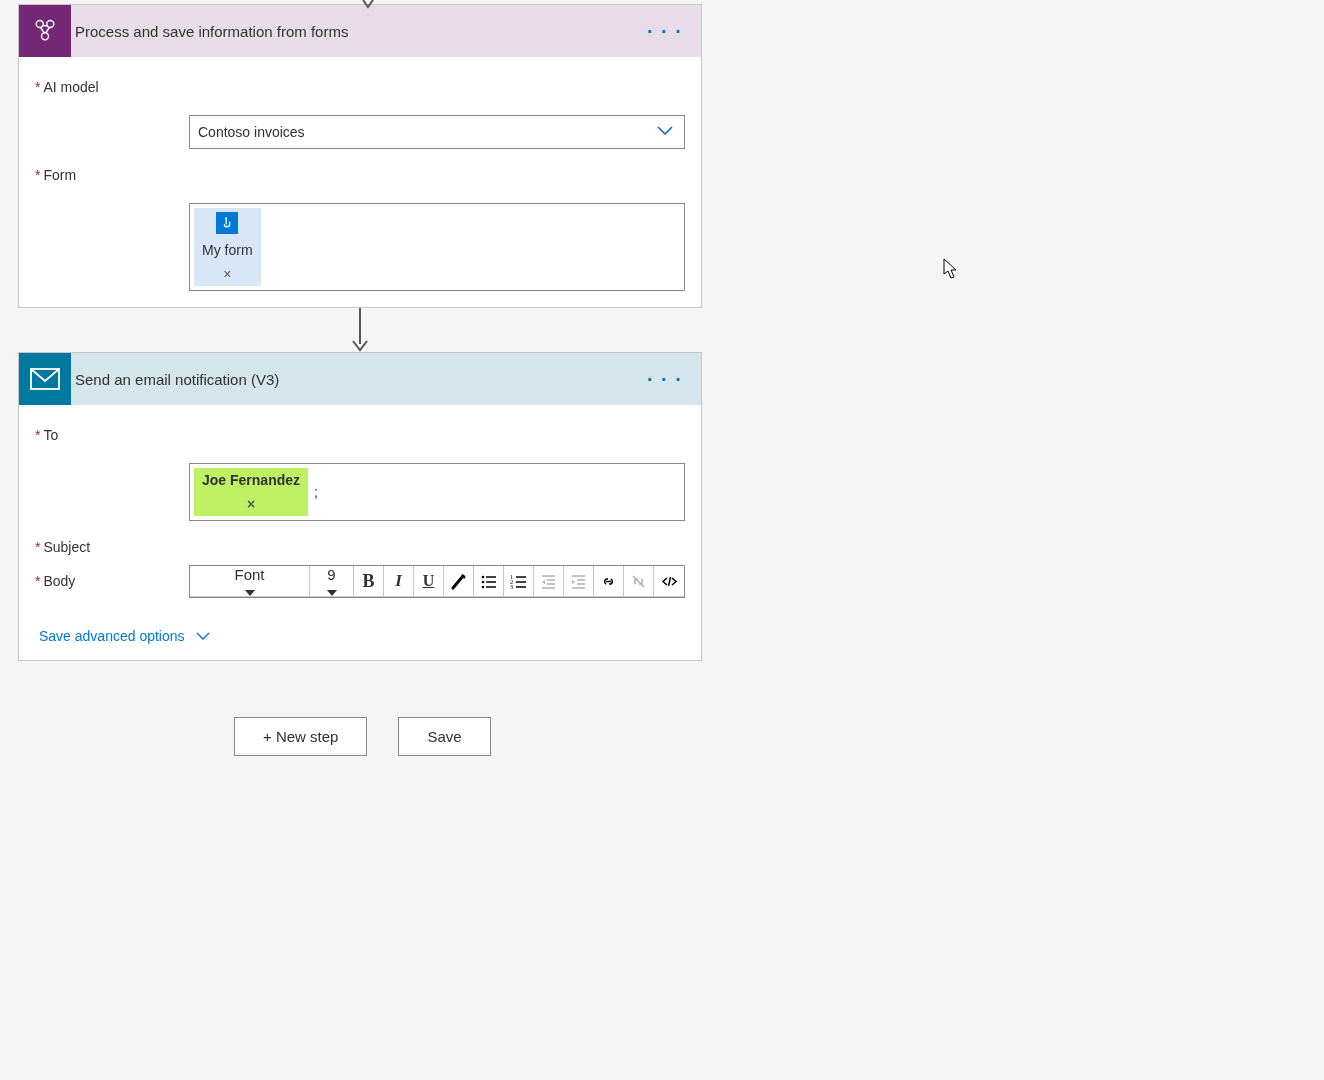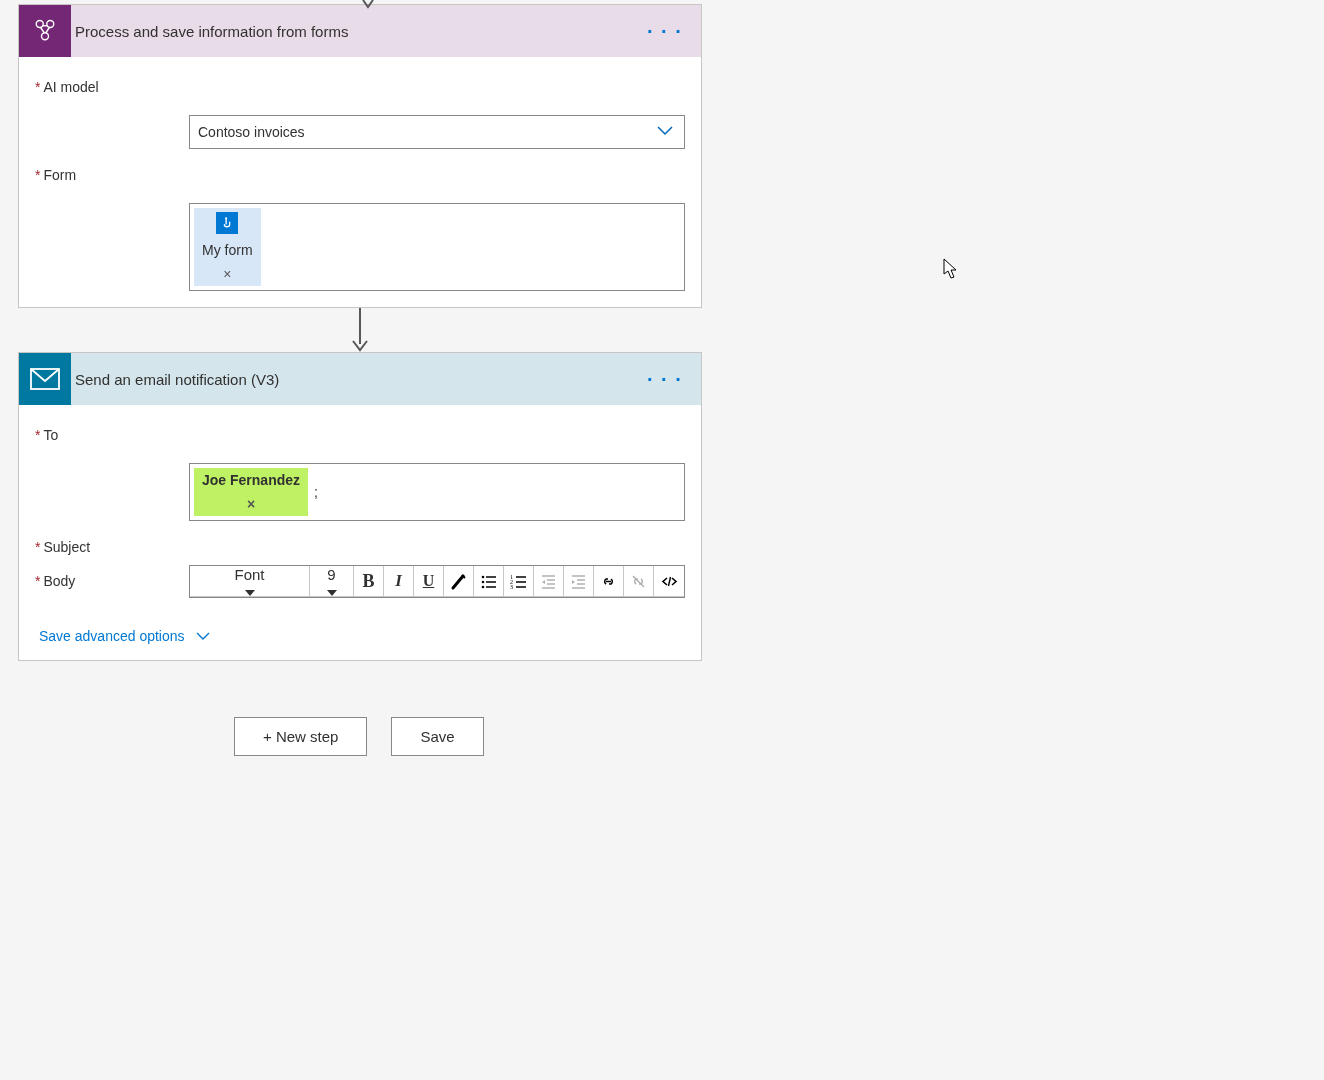--- a/index.html
+++ b/index.html
@@ -128,21 +128,21 @@
     color: #0078d4; font-size: 14px; cursor: pointer;
     margin-top: 20px; margin-left: 4px;
   }
   
   .connector {
     display: flex; justify-content: center; height: 44px;
     color: #575757;
   }
   
   .footer {
-    display: flex; gap: 24px; justify-content: flex-start;
+    display: flex; gap: 31px; justify-content: flex-start;
     margin-top: 56px; margin-left: 216px;
   }
   .btn {
     border: 1px solid #8a8886; background: #fff;
     padding: 10px 28px; font-size: 15px; cursor: pointer;
     font-family: inherit; color: #323130;
   }
   
   .cursor-pointer {
     position: absolute; top: 258px; left: 943px;

